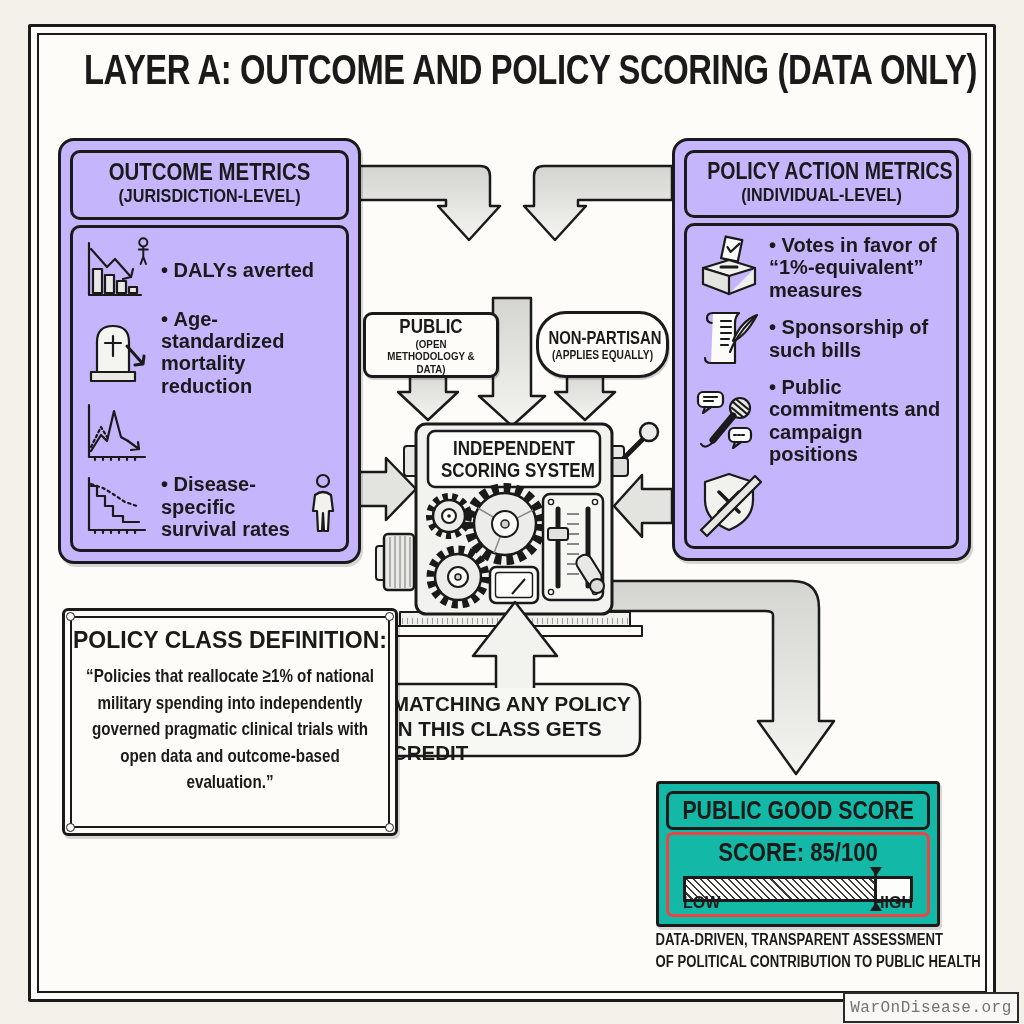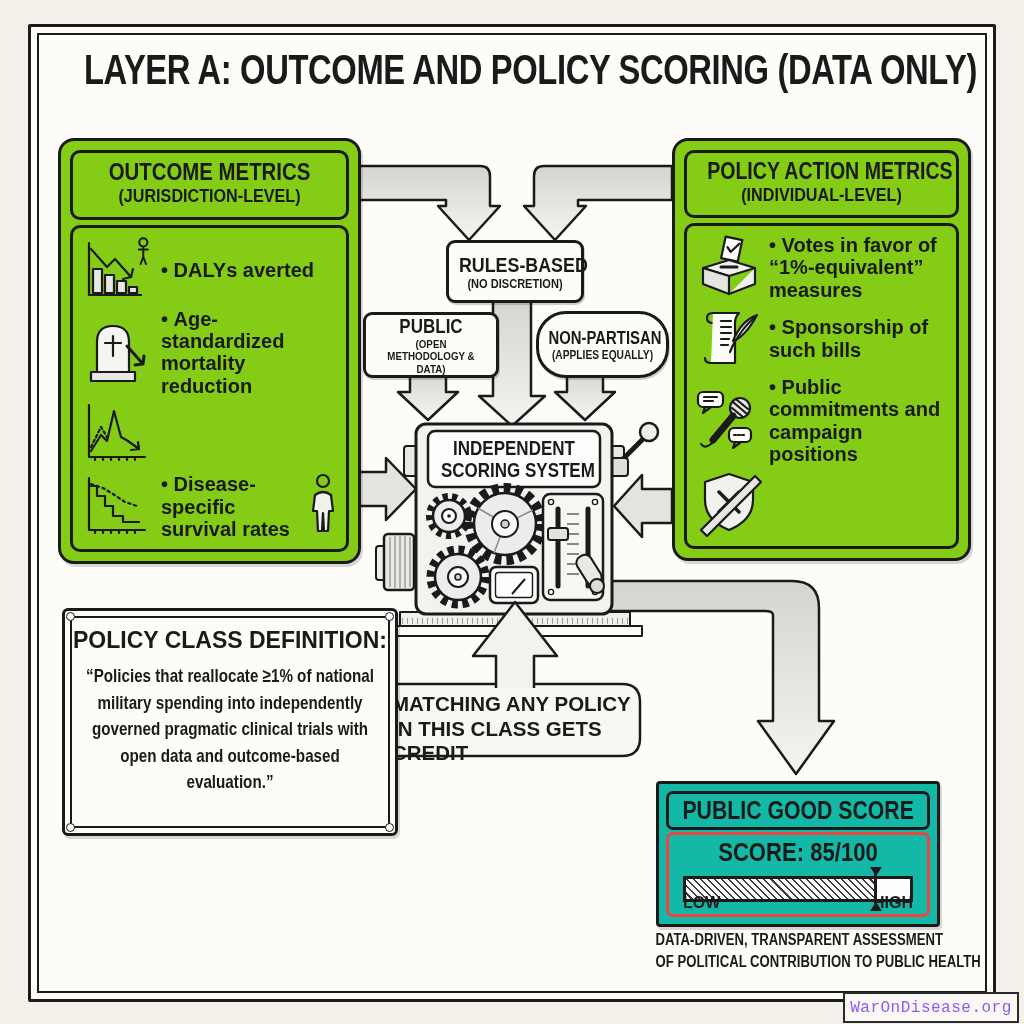--- a/index.html
+++ b/index.html
@@ -7,21 +7,21 @@
   #canvas{position:relative;width:1024px;height:1024px;overflow:hidden;}
   .frame-outer{position:absolute;left:28px;top:24px;width:962px;height:972px;border:3px solid #1a1a1a;background:#fdfcf9;border-radius:2px;}
   .frame-inner{position:absolute;left:6px;top:6px;right:6px;bottom:6px;border:2px solid #1a1a1a;background:#fdfcf9;}
   svg.overlay{position:absolute;left:0;top:0;pointer-events:none;}
   .abs{position:absolute;}
   .nowrap{white-space:nowrap;}
   .sq{display:block;transform:scaleX(.85);}
   .sqc{transform-origin:center;}
   .main-title{left:84px;top:46px;font-size:42px;font-weight:700;letter-spacing:-.5px;white-space:nowrap;transform:scaleX(.78);transform-origin:left top;}
   
-  .mbox{border:3px solid #1a1a1a;border-radius:16px;background:#84cc16;box-shadow:2px 3px 0 rgba(0,0,0,.15);}
+  .mbox{border:3px solid #1a1a1a;border-radius:16px;background:#c4b5fd;box-shadow:2px 3px 0 rgba(0,0,0,.15);}
   .mbox .hdr{position:absolute;left:9px;right:9px;top:9px;border:3px solid #1a1a1a;border-radius:10px;text-align:center;padding-top:5px;}
   .mbox .hdr .t1{font-size:24px;font-weight:700;}
   .mbox .hdr .t2{font-size:19px;font-weight:700;margin-top:-1px;}
   .mbox .bodybox{position:absolute;left:9px;right:9px;border:3px solid #1a1a1a;border-radius:10px;display:flex;flex-direction:column;justify-content:space-around;padding:6px 6px;}
   .mrow{display:flex;align-items:center;gap:4px;}
   .micon{flex:0 0 78px;display:flex;justify-content:center;}
   .micon2{flex:0 0 72px;display:flex;justify-content:center;}
   .mtext{font-size:20px;font-weight:700;line-height:1.12;}
   .mtext::before{content:"\2022\00a0";}
   
@@ -45,21 +45,21 @@
   .score-label{position:absolute;left:0;width:100%;top:2px;text-align:center;font-size:26px;font-weight:700;}
   .bar{position:absolute;left:14px;right:14px;top:41px;height:20px;border:3px solid #1a1a1a;background:#fdfdfb;}
   .bar-fill{position:absolute;left:0;top:0;bottom:0;width:85%;background:repeating-linear-gradient(45deg,#fdfdfb 0 3.5px,#3a3a3a 3.5px 5px);}
   .bar-marker{position:absolute;top:-12px;width:3px;height:44px;background:#1a1a1a;}
   .bar-marker::before,.bar-marker::after{content:"";position:absolute;left:-4.5px;border-left:6px solid transparent;border-right:6px solid transparent;}
   .bar-marker::before{top:0;border-top:9px solid #1a1a1a;}
   .bar-marker::after{bottom:0;border-bottom:9px solid #1a1a1a;}
   .lowhigh{position:absolute;bottom:2px;font-size:16px;font-weight:700;}
   .caption{left:625px;top:929px;width:340px;text-align:center;font-size:16px;font-weight:700;line-height:1.35;}
   .caption div{white-space:nowrap;transform:scaleX(.82);transform-origin:center;}
-  .watermark{left:843px;top:992px;width:172px;height:27px;border:2px solid #2a2a2a;background:#faf8f4;display:flex;align-items:center;justify-content:center;font-family:"Liberation Mono",monospace;font-size:16px;letter-spacing:.5px;color:#8b5cf6;}
+  .watermark{left:843px;top:992px;width:172px;height:27px;border:2px solid #2a2a2a;background:#faf8f4;display:flex;align-items:center;justify-content:center;font-family:"Liberation Mono",monospace;font-size:16px;letter-spacing:.5px;color:#737373;}
   .ic{stroke:#1a1a1a;fill:none;stroke-width:2.2;stroke-linecap:round;stroke-linejoin:round;}
 </style>
 </head>
 <body>
 
 <div id="canvas">
 
   <div class="frame-outer">
     <div class="frame-inner"></div>
   </div>
@@ -302,24 +302,20 @@
               <path d="M34,6 L58,14 V32 Q58,52 34,62 Q10,52 10,32 V14 Z" fill="#f1f1ee"></path>
               <path d="M24,24 L44,44 M44,24 L24,44" stroke-width="3.5"></path>
               <path d="M6,62 L60,8 L66,14 L12,68 Z" fill="#e6e6e3"></path>
             </g>
           </svg>
         </span>
       </div>
     </div>
   </div>
 
-  <div class="abs pbox" style="left:446px;top:240px;width:132px;height:57px;">
-    <span class="t1 sq sqc nowrap" style="font-size:21px;">RULES-BASED</span>
-    <span class="t2 sq sqc nowrap" style="font-size:13px;">(NO DISCRETION)</span>
-  </div>
   <div class="abs pbox" style="left:363px;top:312px;width:130px;height:60px;">
     <span class="t1 sq sqc nowrap" style="font-size:20px;">PUBLIC</span>
     <span class="t2 sq sqc" style="font-size:11.5px;">(OPEN METHODOLOGY &amp; DATA)</span>
   </div>
   <div class="abs pbox" style="left:536px;top:311px;width:127px;height:61px;border-radius:30px;">
     <span class="t1 sq sqc nowrap" style="font-size:17.5px;">NON-PARTISAN</span>
     <span class="t2 sq sqc nowrap" style="font-size:12px;">(APPLIES EQUALLY)</span>
   </div>
 
   <div class="abs mlabel">

